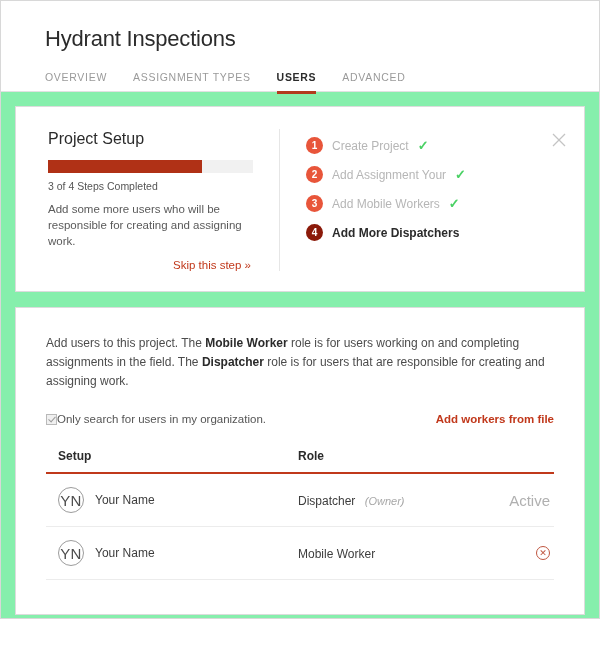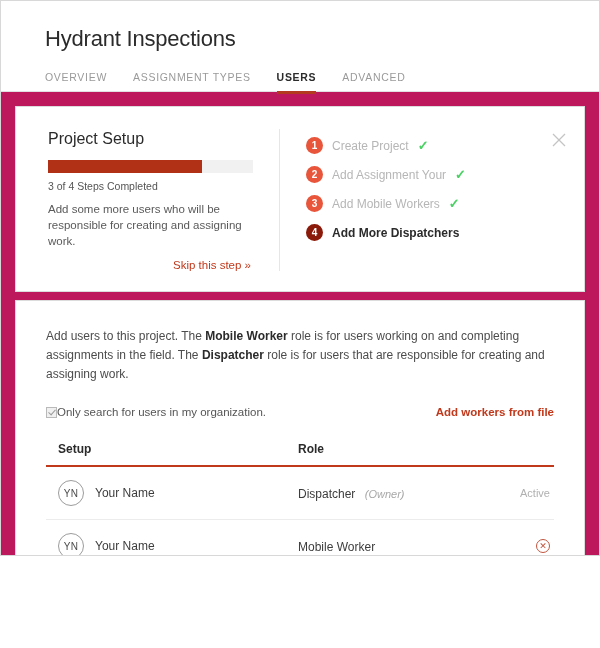--- a/index.html
+++ b/index.html
@@ -12,22 +12,22 @@
   body {
     font-family: "Liberation Sans", sans-serif;
     background: #ffffff;
     color: #4c4c4c;
     -webkit-font-smoothing: antialiased;
   }
 
   .app-frame {
     position: relative;
     width: 600px;
-    height: 556px;
-    background: #be185d;
+    height: 619px;
+    background: #86efac;
     border: 1px solid #d8d8d8;
     overflow: hidden;
   }
 
   
   .app-header {
     background: #ffffff;
     padding: 24px 0 0 0;
     border-bottom: 1px solid #e1e1e1;
   }
@@ -67,21 +67,21 @@
   }
 
   
   .page-body {
     padding: 14px 14px;
   }
 
   .card {
     background: #ffffff;
     border: 1px solid #dcdcdc;
-    margin-bottom: 8px;
+    margin-bottom: 15px;
   }
 
   
   .setup-card {
     display: flex;
     padding: 22px 0 20px 0;
     min-height: 150px;
   }
 
   .setup-left {
@@ -326,39 +326,39 @@
   }
 
   .avatar {
     width: 26px;
     height: 26px;
     border-radius: 50%;
     border: 1px solid #9c9c9c;
     display: flex;
     align-items: center;
     justify-content: center;
-    font-size: 10px;
+    font-size: 15px;
     color: #4c4c4c;
     flex: 0 0 auto;
     letter-spacing: 0.3px;
   }
 
   .user-name { font-size: 12px; color: #3d3d3d; }
 
   .role-text { font-size: 12px; color: #3d3d3d; }
 
   .role-owner {
     font-size: 11px;
     color: #a8a8a8;
     font-style: italic;
     margin-left: 5px;
   }
 
   .status-text {
-    font-size: 11px;
+    font-size: 15px;
     color: #b0b0b0;
     text-align: right;
     padding-right: 4px;
   }
 
   .remove-btn {
     display: inline-flex;
     align-items: center;
     justify-content: center;
     width: 14px;

